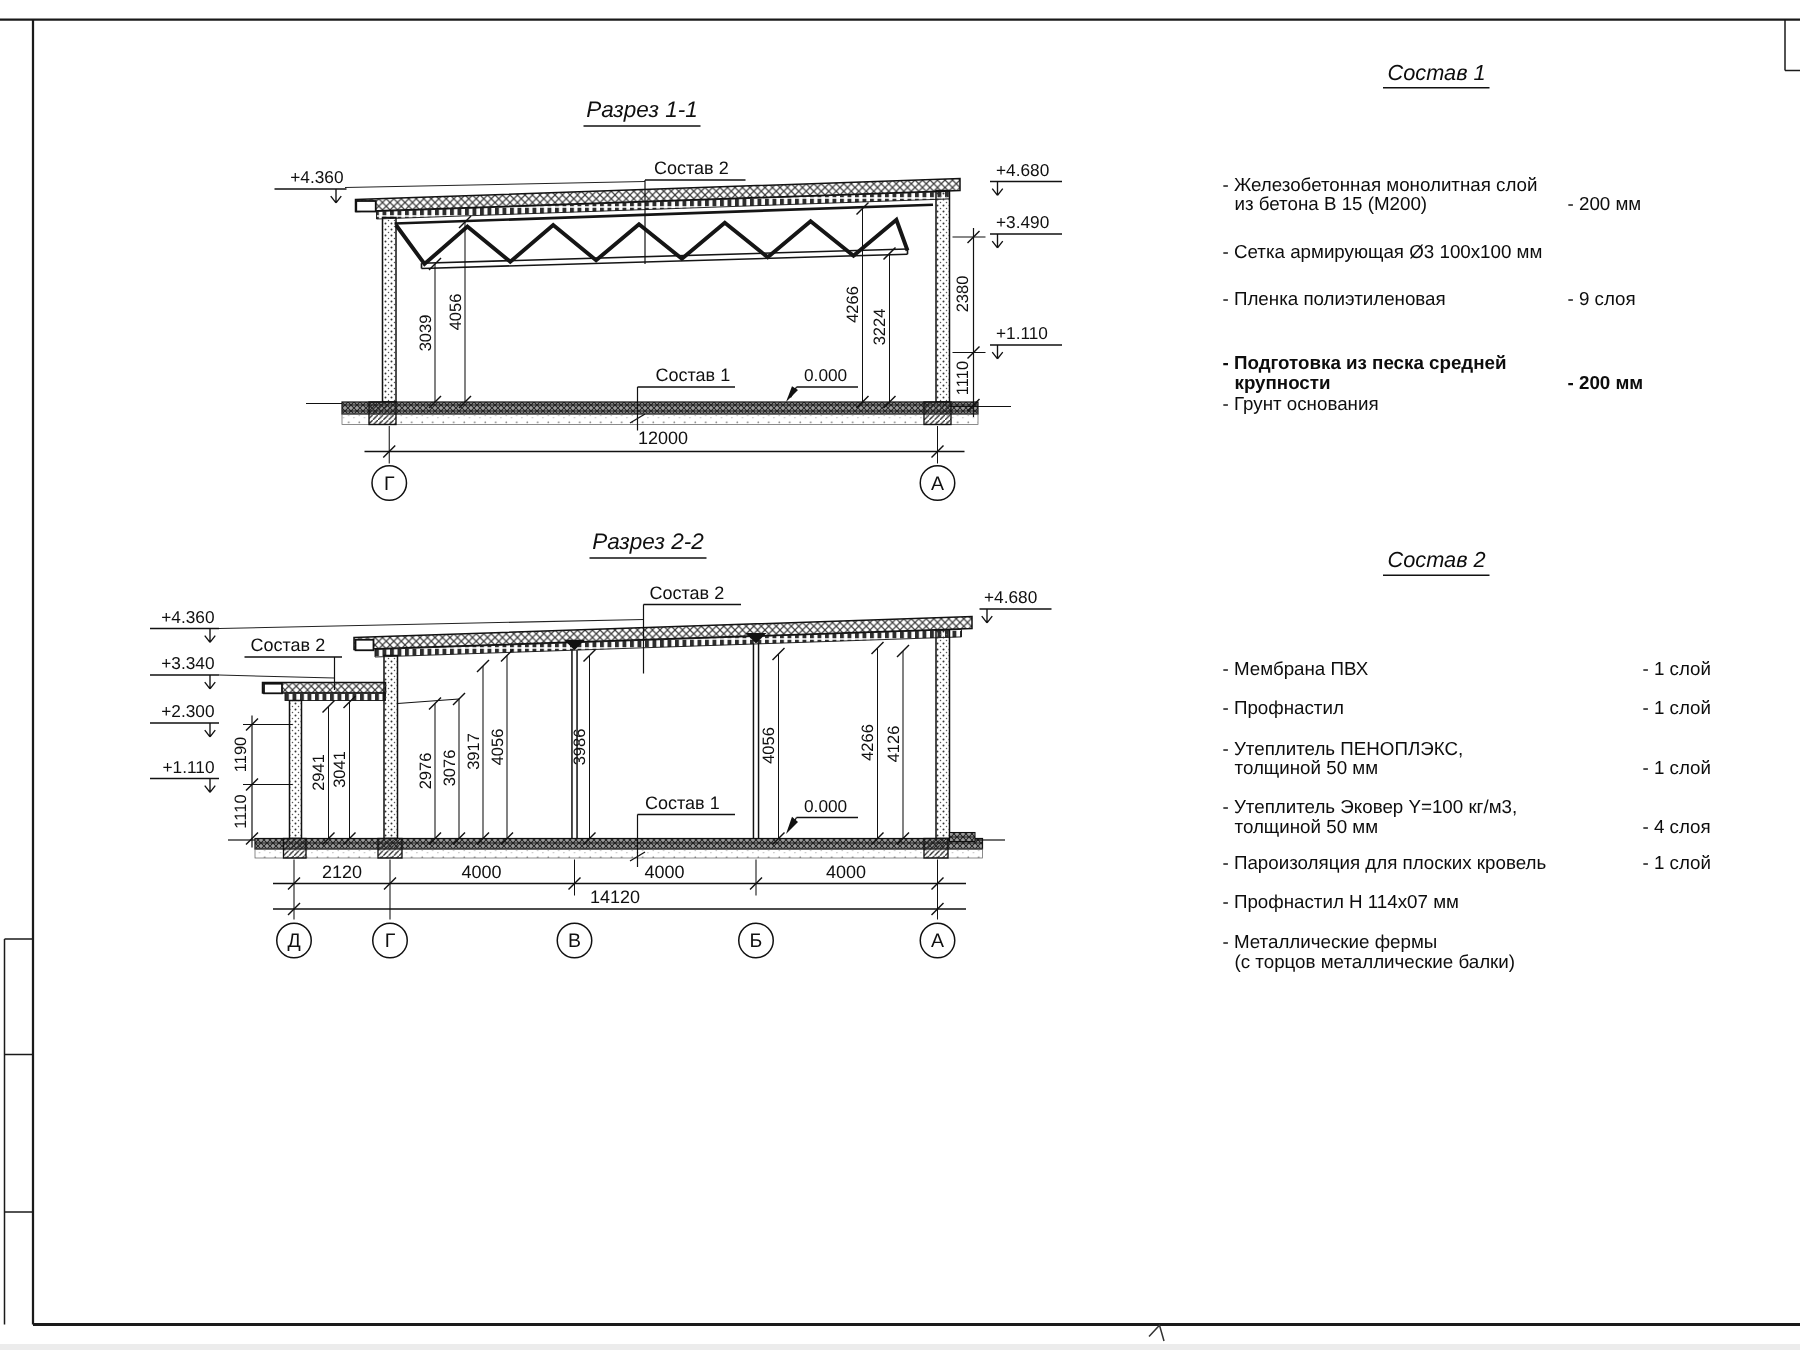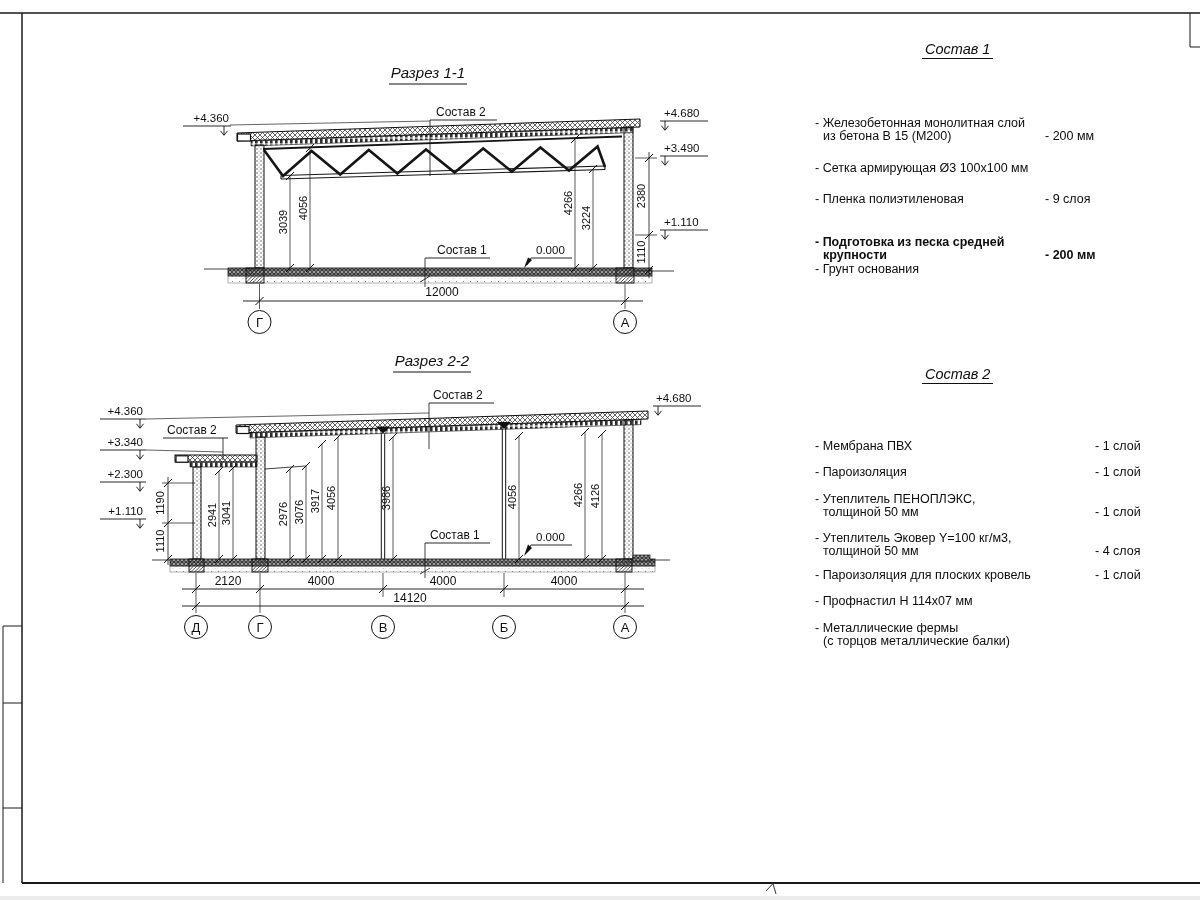--- a/index.html
+++ b/index.html
@@ -405,21 +405,21 @@
 </div>
 
 <div class="complist c2" style="left:815px;top:365px;height:290px;">
   <div class="chead" style="left:107px;top:3px;">Состав 2</div>
   <div class="citem" style="top:75px;">
     <div>- Мембрана ПВХ</div>
     <div class="l2"></div>
     <div class="cval">- 1 слой</div>
   </div>
   <div class="citem" style="top:101px;">
-    <div>- Пароизоляция</div>
+    <div>- Профнастил</div>
     <div class="l2"></div>
     <div class="cval">- 1 слой</div>
   </div>
   <div class="citem" style="top:128px;">
     <div>- Утеплитель ПЕНОПЛЭКС,</div>
     <div class="l2">толщиной 50 мм</div>
     <div class="cval">- 1 слой</div>
   </div>
   <div class="citem" style="top:167px;">
     <div>- Утеплитель Эковер Y=100 кг/м3,</div>

